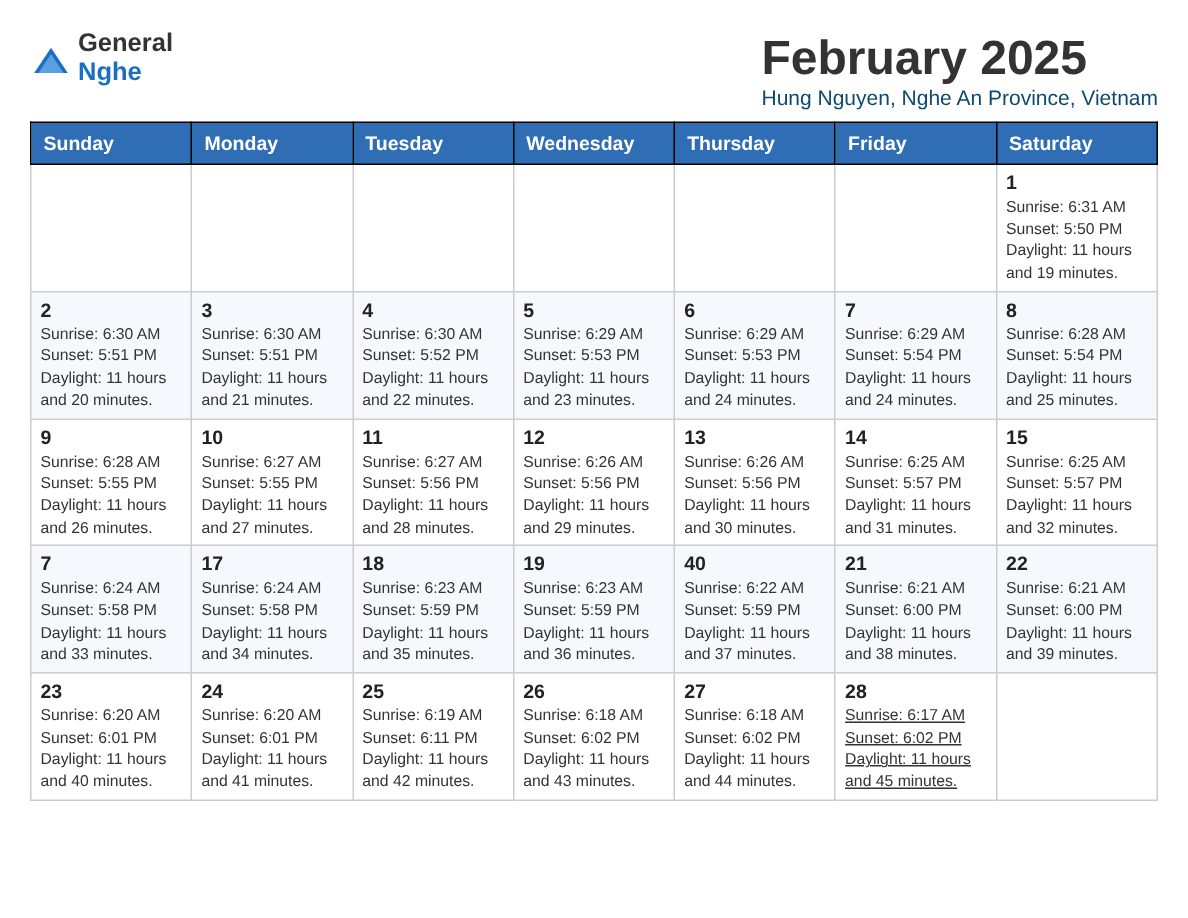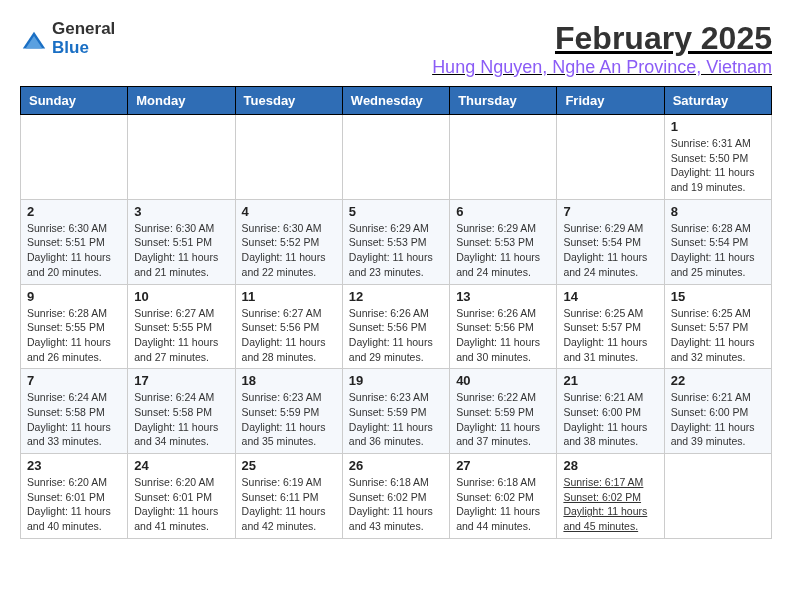--- a/index.html
+++ b/index.html
@@ -24,31 +24,29 @@
     .logo-text {
       font-size: 18px;
       font-weight: bold;
       line-height: 1.1;
     }
     .logo-icon {
       width: 28px;
       height: 28px;
     }
     .title-block {
-      text-align: right;
-      text-decoration: underline;
     }
     .month-year {
       font-size: 32px;
       font-weight: bold;
       color: #333;
     }
     .location {
-      font-size: 18px;
-      color: #8b5cf6;
+      font-size: 14px;
+      color: #0c4a6e;
     }
     .calendar {
       width: 100%;
       border-collapse: collapse;
       border: 1px solid #ccc;
     }
     .calendar th {
       background-color: #2f6db5;
       color: white;
       text-align: left;
@@ -94,21 +92,21 @@
 <body>
 
 <div class="header">
   <div class="logo">
     <svg class="logo-icon" viewBox="0 0 40 40" xmlns="http://www.w3.org/2000/svg">
       <polygon points="20,4 36,28 4,28" fill="#1a6fc4"></polygon>
       <polygon points="20,10 32,28 8,28" fill="#5aa0e0"></polygon>
     </svg>
     <div class="logo-text">
       <div style="color:#333;font-size:17px;font-weight:bold;">General</div>
-      <div style="color:#1a6fc4;font-size:17px;font-weight:bold;">Blue</div>
+      <div style="color:#1a6fc4;font-size:17px;font-weight:bold;">Nghe</div>
     </div>
   </div>
   <div class="title-block">
     <div class="month-year">February 2025</div>
     <div class="location">Hung Nguyen, Nghe An Province, Vietnam</div>
   </div>
 </div>
 
 <table class="calendar">
   <thead>

